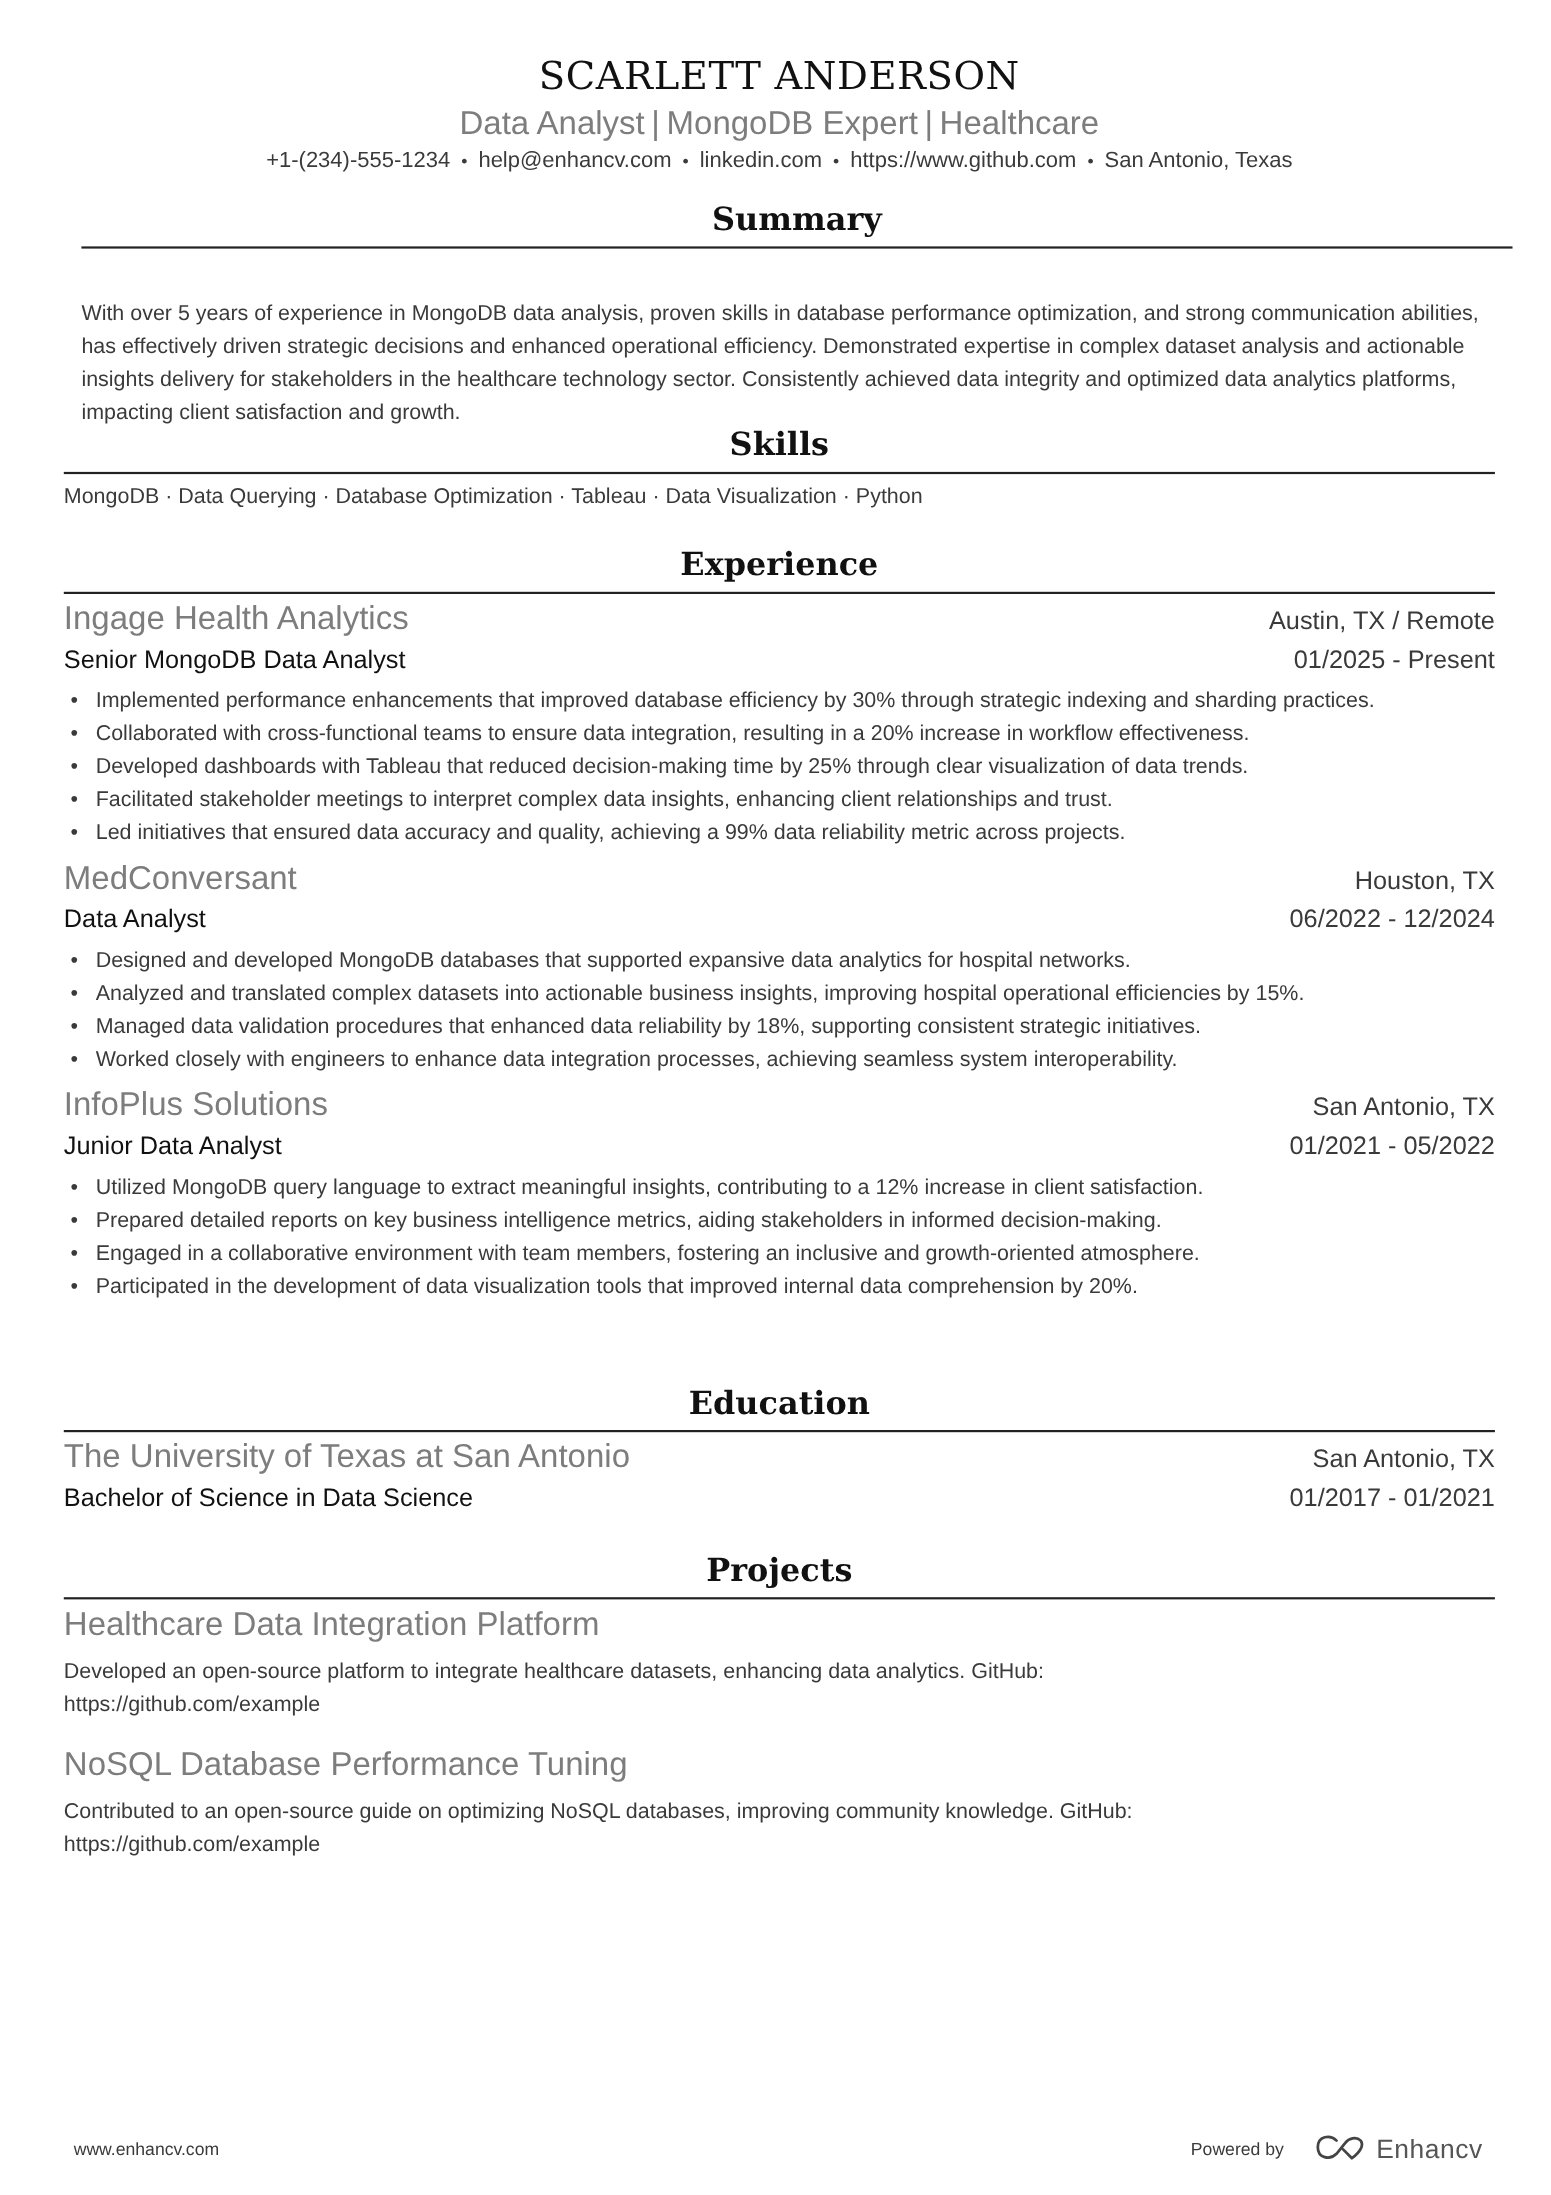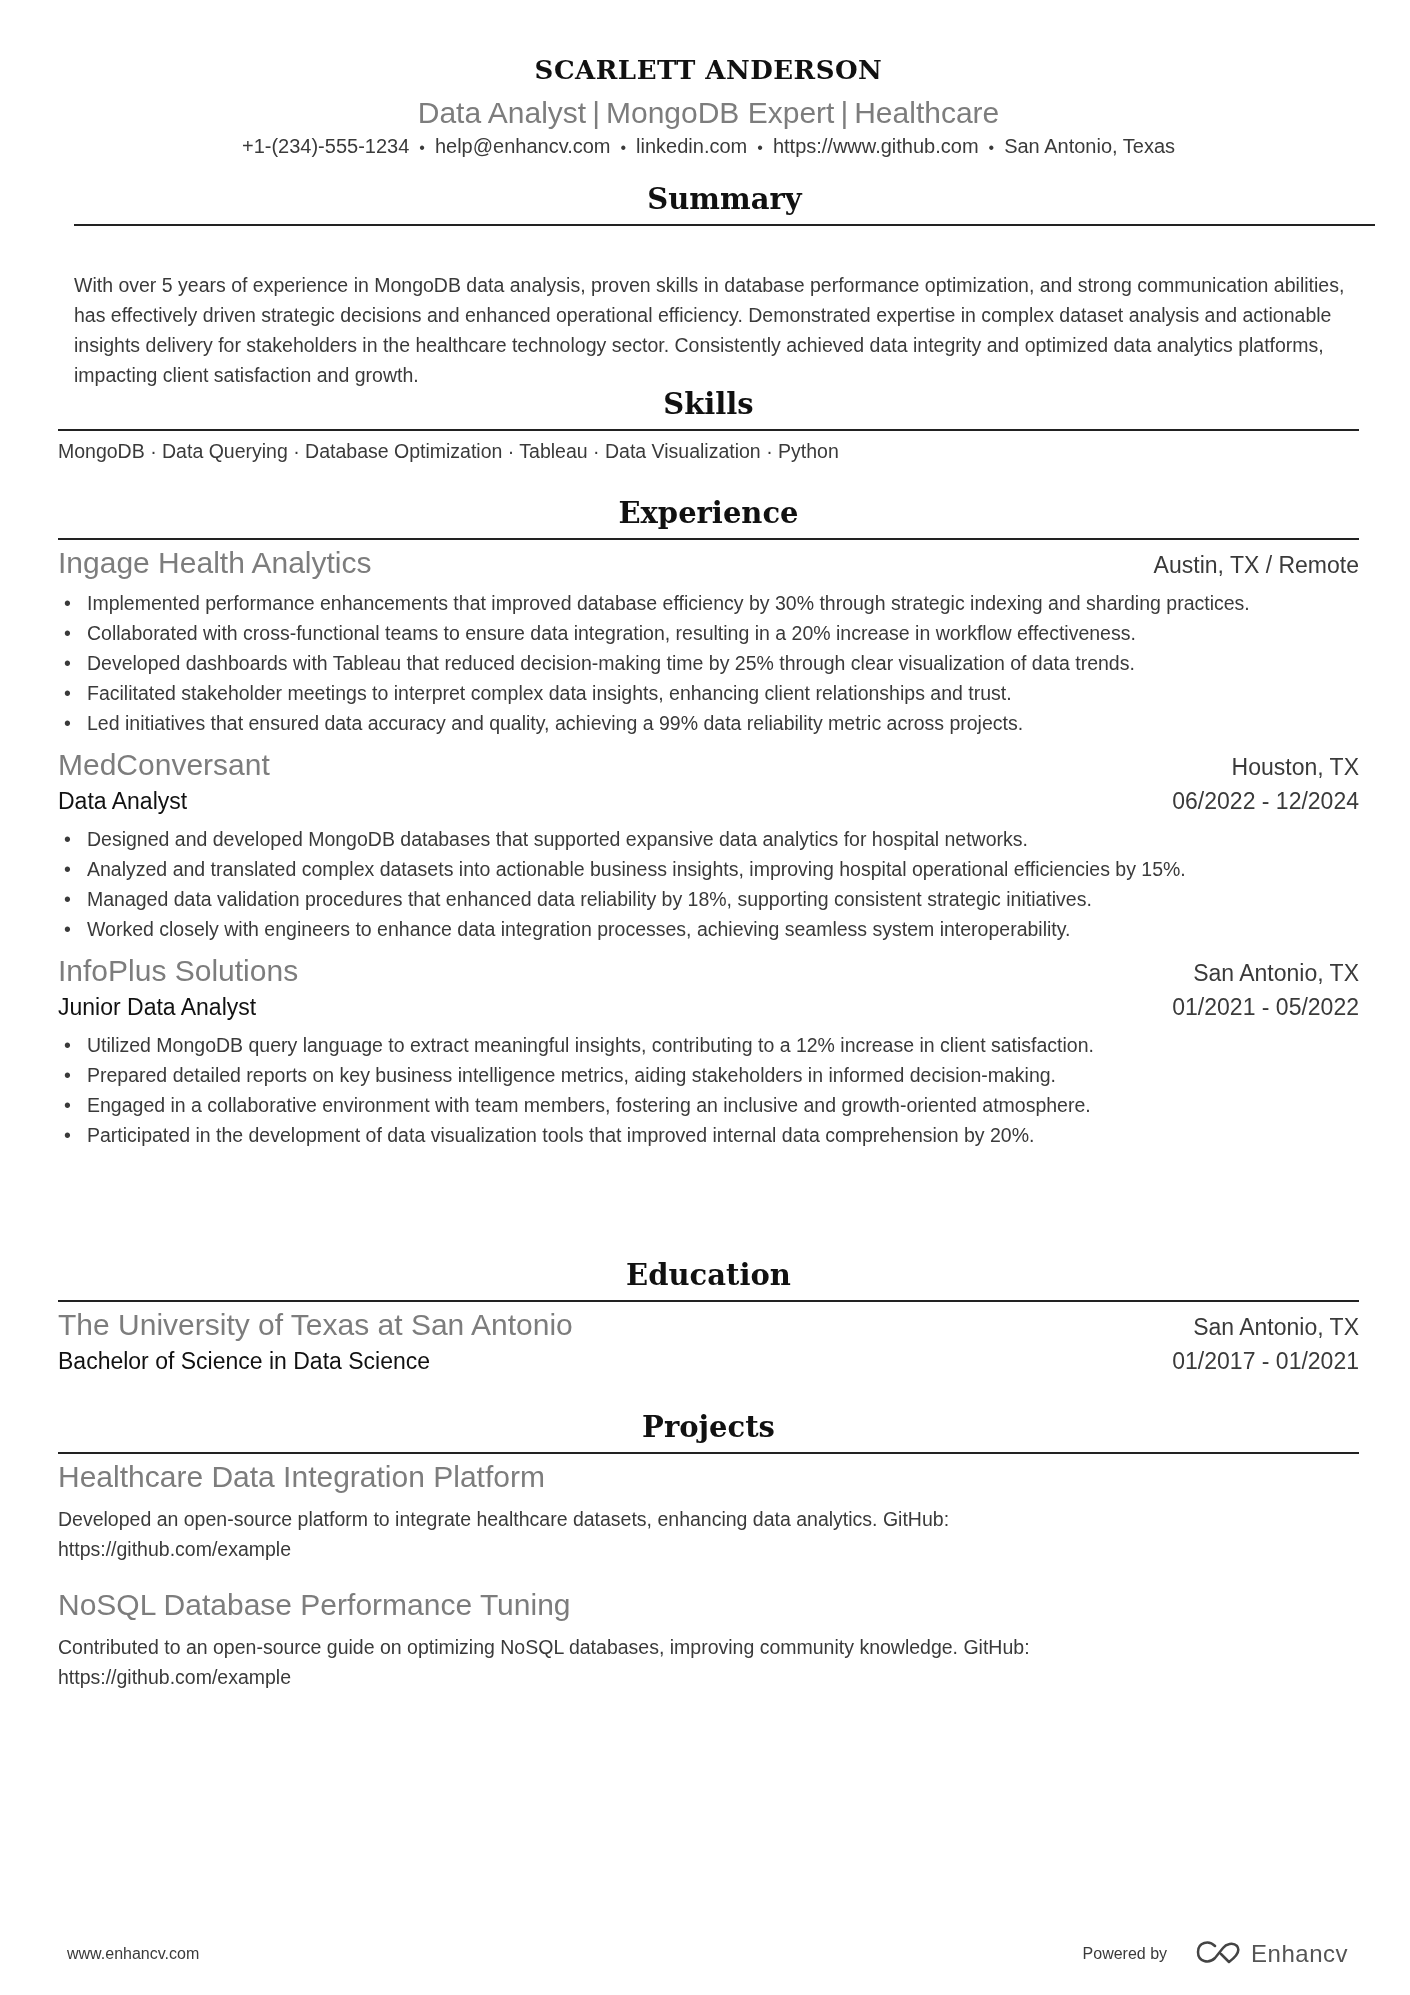--- a/index.html
+++ b/index.html
@@ -1,21 +1,21 @@
 <!DOCTYPE html>
 <html><head>
 <meta charset="utf-8">
 <style>
   * { box-sizing: border-box; margin: 0; padding: 0; }
   html, body { width: 1410px; height: 1995px; background: #ffffff; }
   body { position: relative; font-family: "Liberation Sans", "DejaVu Sans", sans-serif; color: #2b2b2b; }
   .page { position: absolute; left: 58px; top: 0; width: 1301px; }
 
   .header { text-align: center; padding-top: 48px; }
-  .name { font-family: "DejaVu Serif", "Liberation Serif", serif; font-weight: bold; font-size: 26px; letter-spacing: 0.5px; color: #111; line-height: 44px; }
+  .name { font-family: "DejaVu Serif", "Liberation Serif", serif; font-weight: normal; font-size: 35px; letter-spacing: 0.5px; color: #111; line-height: 44px; }
   .tagline { font-size: 30px; color: #7d7d7d; line-height: 38px; margin-top: 2px; }
   .tagline .sep { color: #7d7d7d; padding: 0 6px; }
   .contacts { font-size: 20px; color: #3a3a3a; line-height: 28px; margin-top: 0; }
   .contacts .dot { padding: 0 10px; font-size: 16px; }
 
   .section-title { font-family: "DejaVu Serif", "Liberation Serif", serif; font-weight: bold; font-size: 29px; text-align: center; color: #111; line-height: 38px; }
   .rule { border: none; border-top: 2px solid #222; margin: 6px 0 10px 0; }
 
   .body-text { font-size: 19.5px; line-height: 30px; color: #3a3a3a; margin-top: 44px; }
   .skills { font-size: 19.5px; line-height: 28px; color: #3a3a3a; }
@@ -62,20 +62,24 @@
   </section>
 
   <section style="position:absolute; top:494px; left:0; width:1301px;">
     <h2 class="section-title">Experience</h2>
     <hr class="rule" style="margin-bottom:4px;">
 
     <div class="entry">
       <div class="entry-row">
         <span class="org">Ingage Health Analytics</span>
         <span class="loc">Austin, TX / Remote</span>
+      </div>
+      <div class="entry-row">
+        <span class="role">Senior MongoDB Data Analyst</span>
+        <span class="dates">01/2025 - Present</span>
       </div>
       <ul class="bullets">
         <li>Implemented performance enhancements that improved database efficiency by 30% through strategic indexing and sharding practices.</li>
         <li>Collaborated with cross-functional teams to ensure data integration, resulting in a 20% increase in workflow effectiveness.</li>
         <li>Developed dashboards with Tableau that reduced decision-making time by 25% through clear visualization of data trends.</li>
         <li>Facilitated stakeholder meetings to interpret complex data insights, enhancing client relationships and trust.</li>
         <li>Led initiatives that ensured data accuracy and quality, achieving a 99% data reliability metric across projects.</li>
       </ul>
     </div>
 

